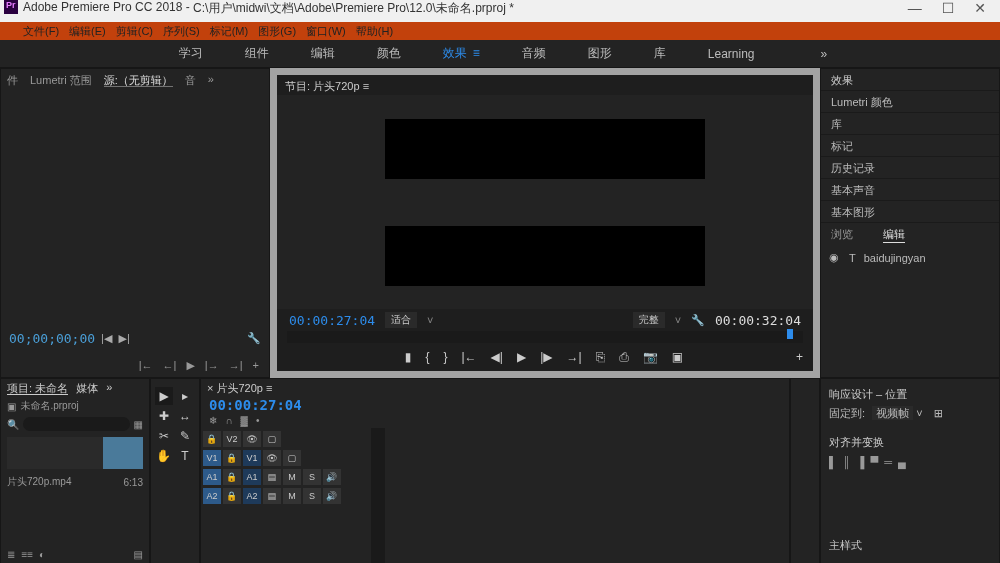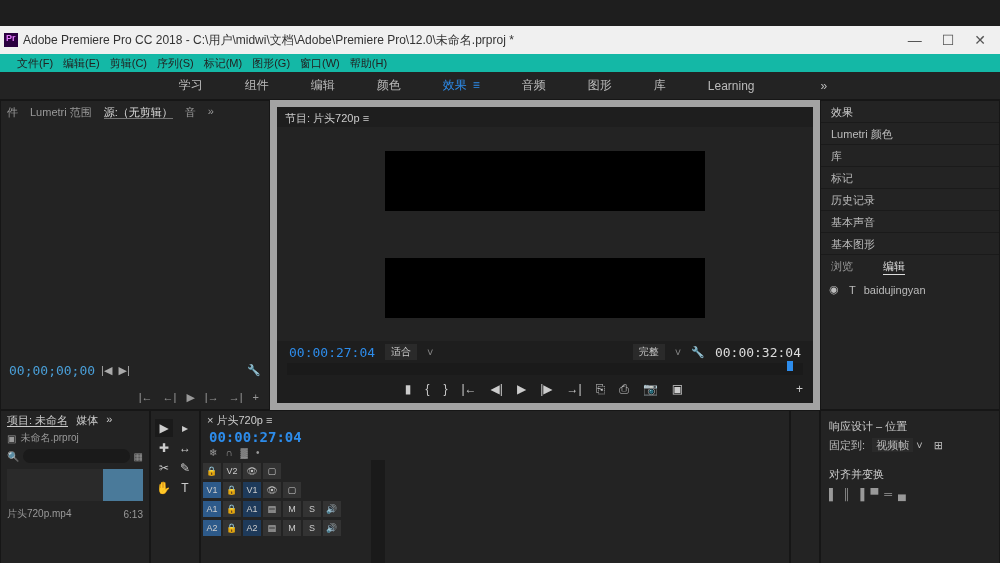--- a/index.html
+++ b/index.html
@@ -1,21 +1,21 @@
 <!DOCTYPE html>
 <html><head>
 <meta charset="utf-8">
 <style>
   * { box-sizing: border-box; margin: 0; padding: 0; font-family: "Segoe UI", Arial, sans-serif; }
   body { background: #1e1e1e; width: 1000px; height: 563px; overflow: hidden; color: #ccc; font-size: 11px; }
-  .titlebar { height: 28px; background: #f0f0f0; color: #333; display: flex; align-items: center; padding: 0 4px; font-size: 12px; margin-top: 26px; }
+  .titlebar { height: 22px; background: #f0f0f0; color: #333; display: flex; align-items: flex-start; padding: 0 4px; font-size: 12px; }
   .titlebar .logo { width: 14px; height: 14px; background: #2a0040; margin-right: 5px; position:relative;}
   .titlebar .logo::after{content:"Pr";position:absolute;color:#e87cff;font-size:9px;font-weight:bold;left:2px;top:0;}
   .titlebar .winctl { margin-left: auto; display: flex; gap: 20px; padding-right: 10px; color: #555; font-size:14px;}
-  .menubar { height: 18px; background: #14b8a6; color: #222; display: flex; gap: 10px; padding: 0 17px; font-size: 11px; align-items:center;}
+  .menubar { height: 18px; background: #c2410c; color: #222; display: flex; gap: 10px; padding: 0 23px; font-size: 11px; align-items:center;}
   .workspace-tabs { height: 28px; background: #232323; display: flex; justify-content:center; gap: 30px; align-items: center; font-size: 12px; color: #bbb; border-bottom:1px solid #161616;}
   .workspace-tabs .tab { padding: 2px 6px; cursor:pointer;}
   .workspace-tabs .tab.active { color: #2d8ceb; }
   .workspace-tabs .tab.active::after{content:"≡"; margin-left:6px;}
   .workspace-tabs .more{margin-left:30px;}
   .main-row { display: flex; height: 310px; }
   .panel { background: #232323; border: 1px solid #161616; }
   .left-col { width: 270px; display:flex; flex-direction:column;}
   .src-tabs { height: 22px; display:flex; gap:12px; padding:4px 6px; color:#999; font-size:11px;}
   .src-tabs .stab.active{color:#ddd; border-bottom:1px solid #737373;}

